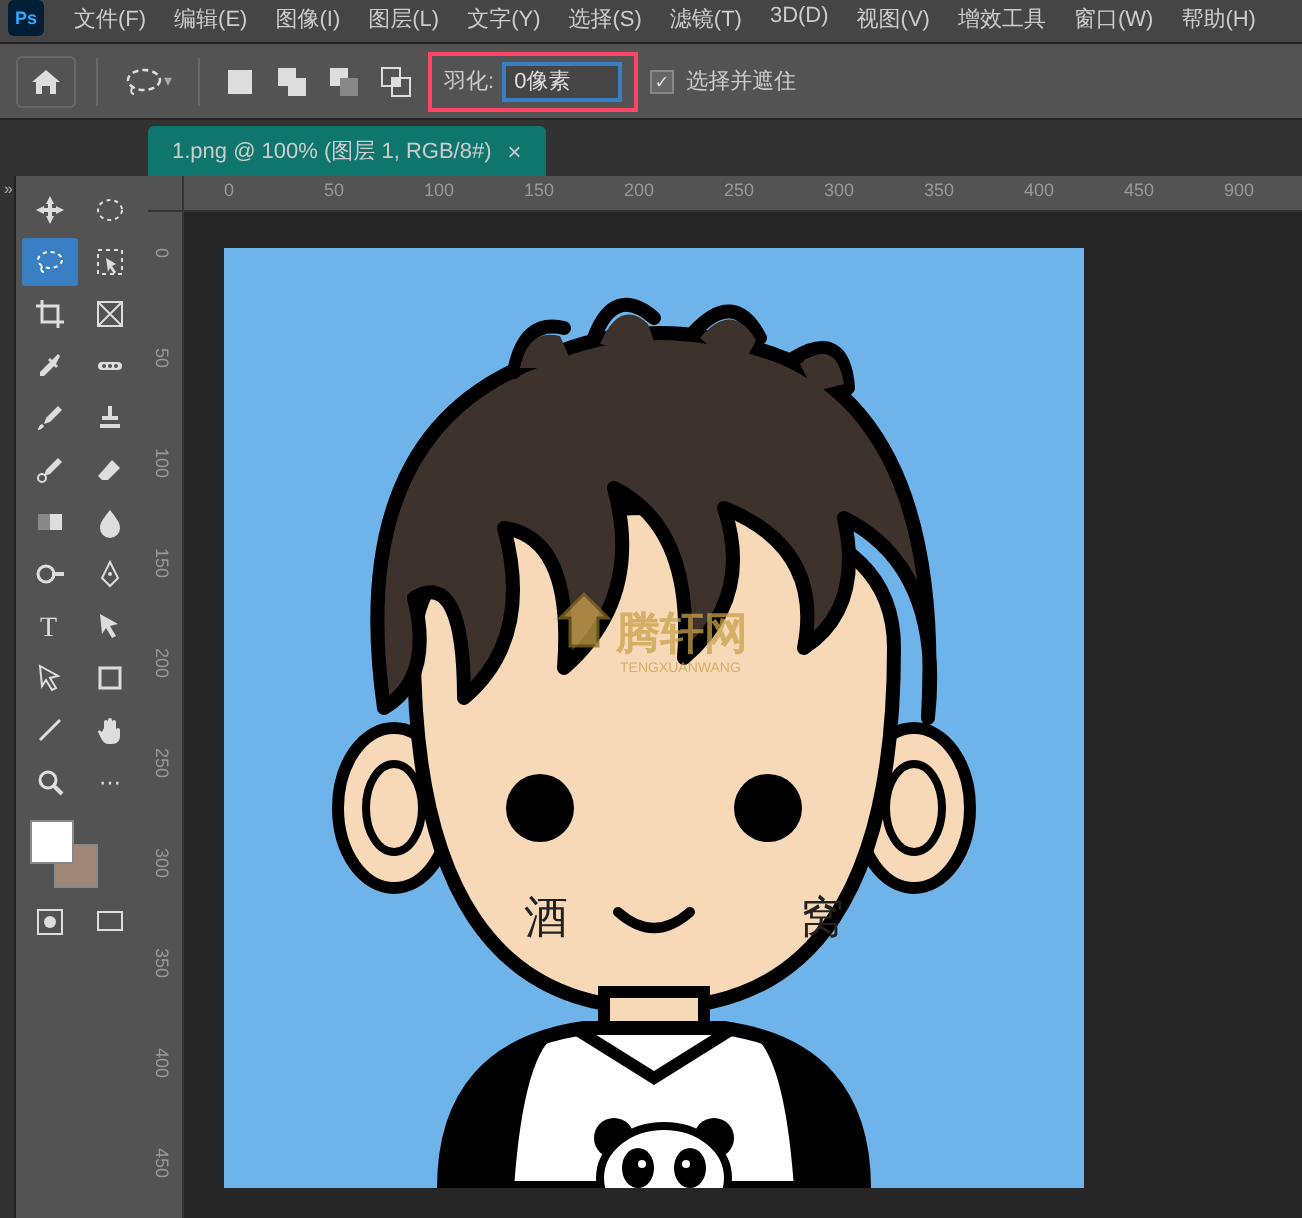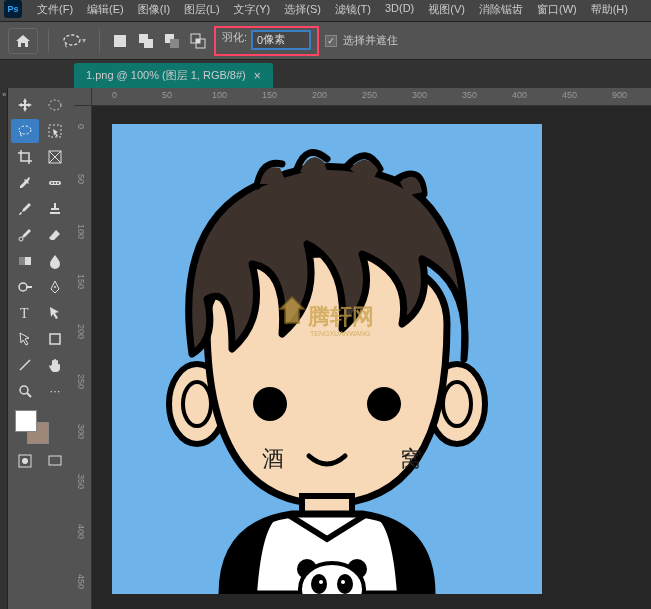--- a/index.html
+++ b/index.html
@@ -5,21 +5,21 @@
 *{margin:0;padding:0;box-sizing:border-box}
 body{background:#323232;font-family:"Microsoft YaHei",sans-serif;font-size:11px;color:#ccc;overflow:hidden;width:651px;height:609px}
 .menubar{background:#454545;height:22px;display:flex;align-items:flex-start;padding:0 4px;border-bottom:1px solid #222}
 .ps-logo{width:18px;height:18px;background:#001e36;border-radius:3px;display:flex;align-items:center;justify-content:center;font-size:9px;color:#31a8ff;font-weight:bold;margin-right:8px}
 .menu-item{padding:2px 7px;cursor:default}
 .optbar{background:#535353;height:38px;display:flex;align-items:center;padding:0 8px;border-bottom:1px solid #222;gap:6px}
 .home-btn{width:30px;height:26px;display:flex;align-items:center;justify-content:center;background:#535353;border:1px solid #666;border-radius:3px}
 .tool-ico{width:30px;height:26px;display:flex;align-items:center;justify-content:center;border:1px solid transparent;border-radius:2px}
 .sep{width:1px;height:24px;background:#666;margin:0 4px}
 .mode-btn{width:20px;height:20px;display:flex;align-items:center;justify-content:center}
-.highlight-box{border:2px solid #ff4466;padding:2px 6px;display:flex;gap:4px;height:30px}
+.highlight-box{border:2px solid #ff4466;padding:2px 6px;display:flex;align-items:center;gap:4px;height:30px}
 .input-box{background:#454545;border:2px solid #3a7fc4;width:60px;height:20px;display:flex;align-items:center;padding:0 4px;color:#ddd}
 .checkbox{width:12px;height:12px;background:#666;border:1px solid #888;display:flex;align-items:center;justify-content:center;font-size:9px;color:#ddd}
 .select-btn{background:#535353;border:1px solid #888;padding:3px 10px;border-radius:3px}
 .tabbar{background:#323232;height:28px;display:flex;align-items:flex-end;padding-left:74px}
 .tab{background:#0f766e;padding:5px 12px;display:flex;align-items:center;gap:8px;border-top-left-radius:3px;border-top-right-radius:3px;font-size:11px}
 .tab-close{cursor:default;font-size:12px}
 .workspace{display:flex;height:521px}
 .sidebar{width:8px;background:#323232;border-right:1px solid #222}
 .expand{color:#aaa;font-size:8px;padding:2px}
 .toolbox{width:66px;background:#535353;display:flex;flex-wrap:wrap;padding:4px 2px;align-content:flex-start}
@@ -45,21 +45,21 @@
   <div class="ps-logo">Ps</div>
   <div class="menu-item">文件(F)</div>
   <div class="menu-item">编辑(E)</div>
   <div class="menu-item">图像(I)</div>
   <div class="menu-item">图层(L)</div>
   <div class="menu-item">文字(Y)</div>
   <div class="menu-item">选择(S)</div>
   <div class="menu-item">滤镜(T)</div>
   <div class="menu-item">3D(D)</div>
   <div class="menu-item">视图(V)</div>
-  <div class="menu-item">消除锯齿</div>
+  <div class="menu-item">增效工具</div>
   <div class="menu-item">窗口(W)</div>
   <div class="menu-item">帮助(H)</div>
 </div>
 
 <div class="optbar">
   <div class="home-btn">
       <svg width="16" height="14" viewBox="0 0 16 14">
         <path d="M8 1l7 6h-2v6h-3V9H6v4H3V7H1z" fill="#ddd"></path>
       </svg>
     </div>

